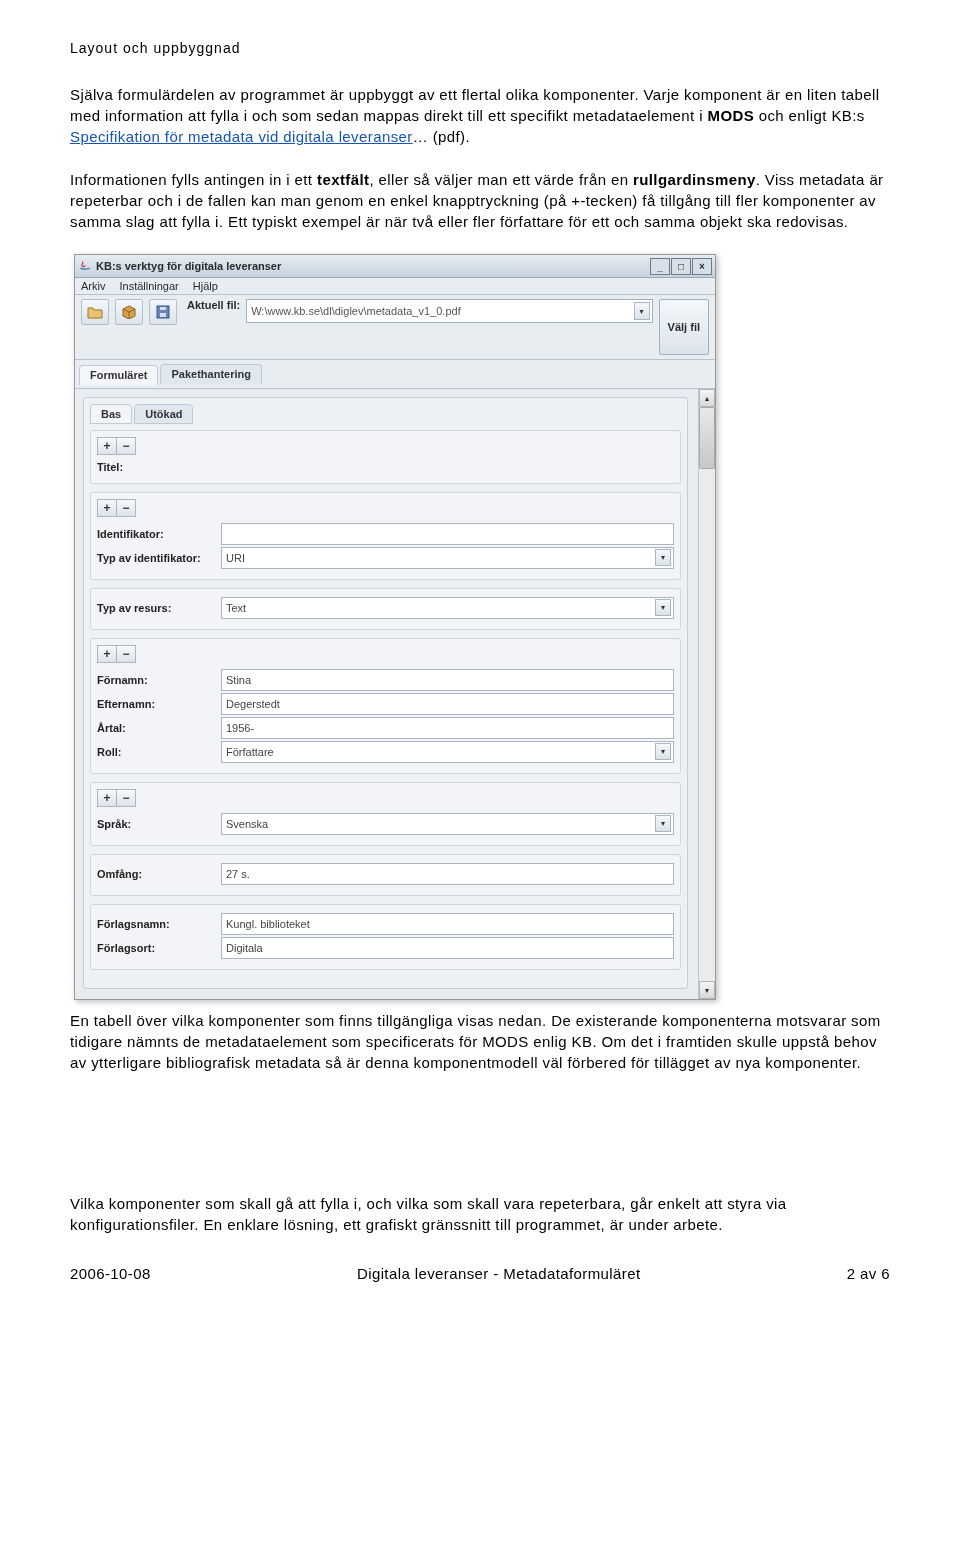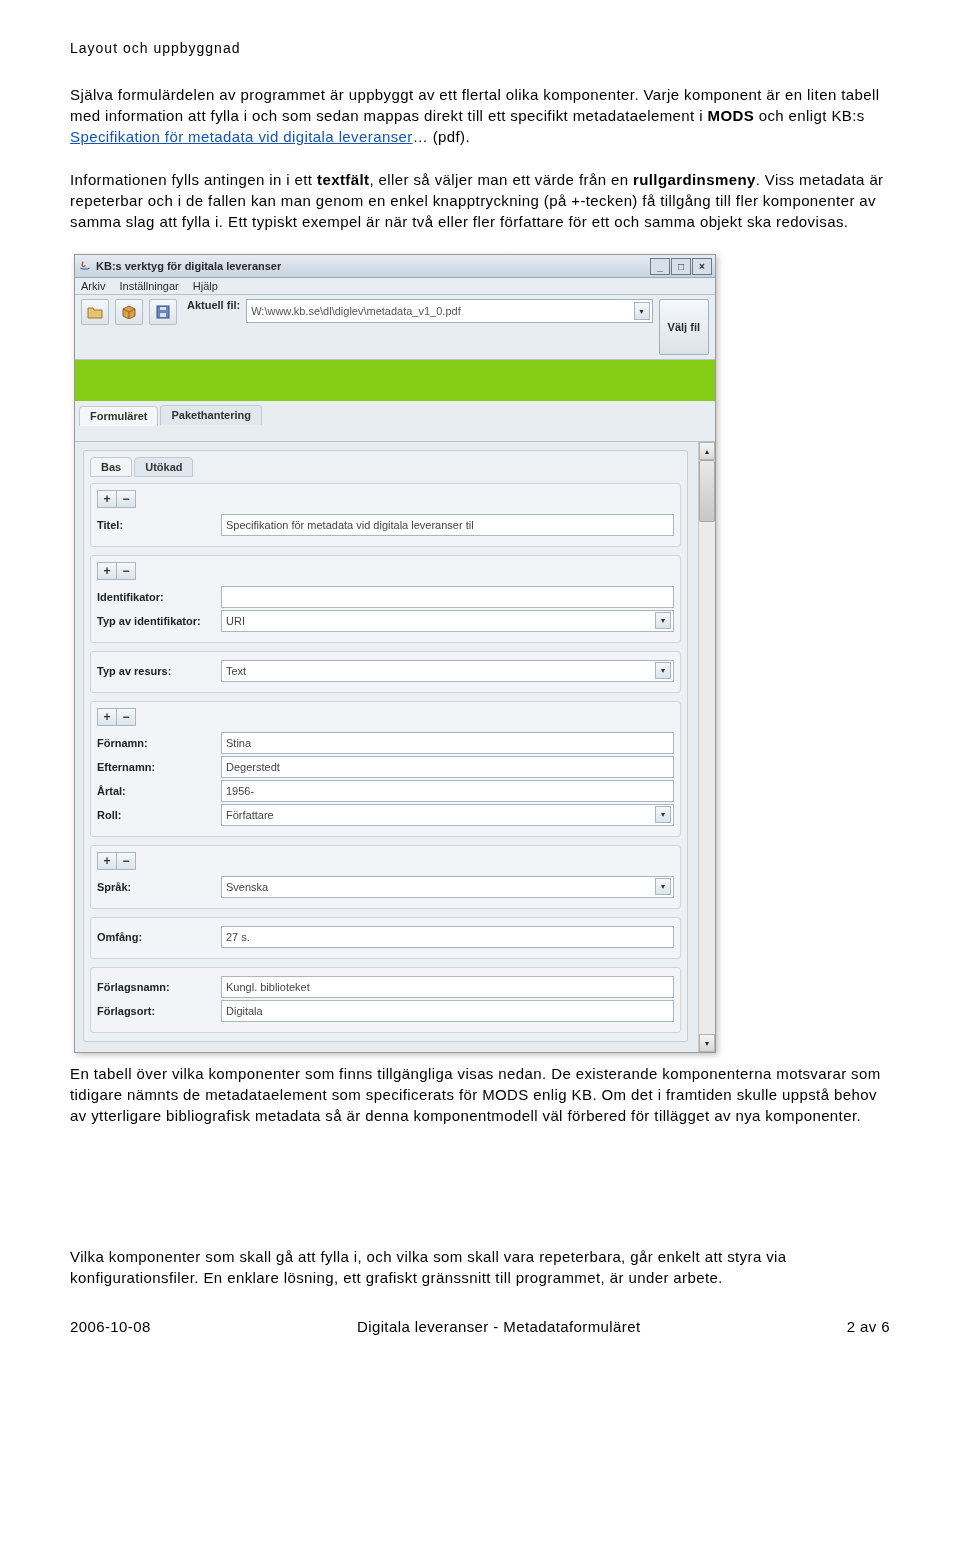--- a/index.html
+++ b/index.html
@@ -27,21 +27,21 @@
   a.link {
     color: #1555b5;
     text-decoration: underline;
   }
   .bold { font-weight: bold; }
   .screenshot-wrap {
     border: 1px solid #999;
     box-shadow: 2px 2px 6px rgba(0,0,0,0.25);
     margin: 12px 0 10px 4px;
     width: 640px;
-    background: #84cc16;
+    background: #e5e5e5;
     font-family: Tahoma, Arial, sans-serif;
     font-size: 11px;
     color: #2a2a2a;
   }
   .titlebar {
     display: flex;
     align-items: center;
     background: linear-gradient(#e6ecf2,#c6d3e0);
     border-bottom: 1px solid #9aa;
     height: 20px;
@@ -81,23 +81,22 @@
     position:absolute; right:2px; top:2px; width:14px; height:16px;
     border:1px solid #aab6c2; background:linear-gradient(#f5f8fb,#dbe3ea);
     display:flex;align-items:center;justify-content:center;font-size:8px;color:#333;
   }
   .pick-btn {
     height: 22px; padding: 16px 8px; border: 1px solid #9fb0bf;
     background: linear-gradient(#f5f8fb,#dbe3ea); border-radius:2px;
     display:flex;align-items:center;font-weight:bold;
   }
   .tabstrip {
-    display:flex; padding: 4px 4px 16px 4px; background:#e8edf1; gap:2px;
+    display:flex; padding: 4px 4px 4px 4px; background:#e8edf1; gap:2px;
     border-bottom:1px solid #b8c2cc;
-    margin-top:41px;
   }
   .tab {
     padding: 3px 10px 4px 10px; border:1px solid #c1cad3; border-bottom:none;
     border-radius: 4px 4px 0 0; background:#e1e7ee; font-weight:bold; color:#333;
   }
   .tab.active { background:#f4f6f9; position:relative; top:1px; }
   .bodyarea {
     display:flex; background:#e7ecf0; height: 610px; position:relative;
   }
   .scrollbar {
@@ -230,23 +229,20 @@
             <div class="sub sec">Utökad</div>
           </div>
 
           <div class="group">
             <div class="pm">
               <span>+</span>
               <span>−</span>
             </div>
             <div class="row">
               <label>Titel:</label>
-              <div class="field">
-                  <span>Specifikation för metadata vid digitala leveranser til</span>
-                </div>
             </div>
           </div>
 
           <div class="group">
             <div class="pm">
               <span>+</span>
               <span>−</span>
             </div>
             <div class="row">
               <label>Identifikator:</label>

